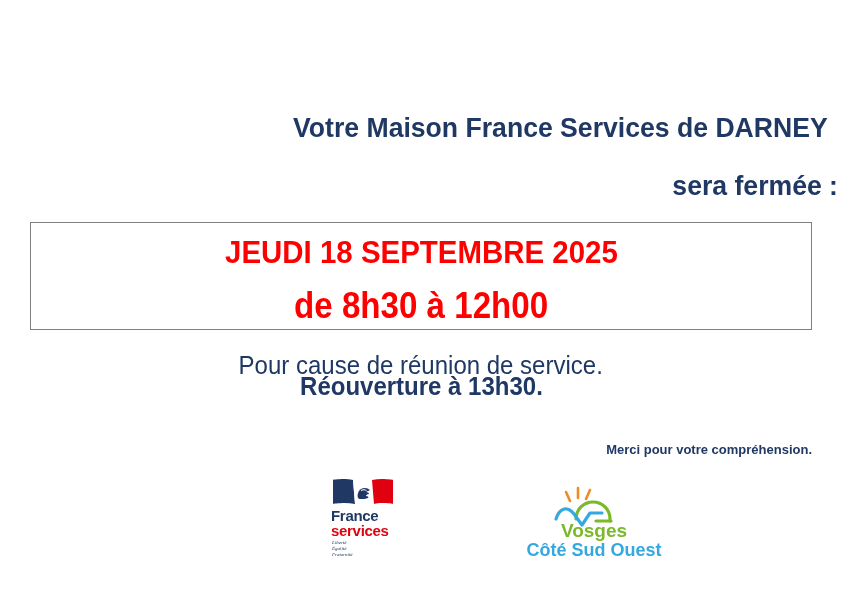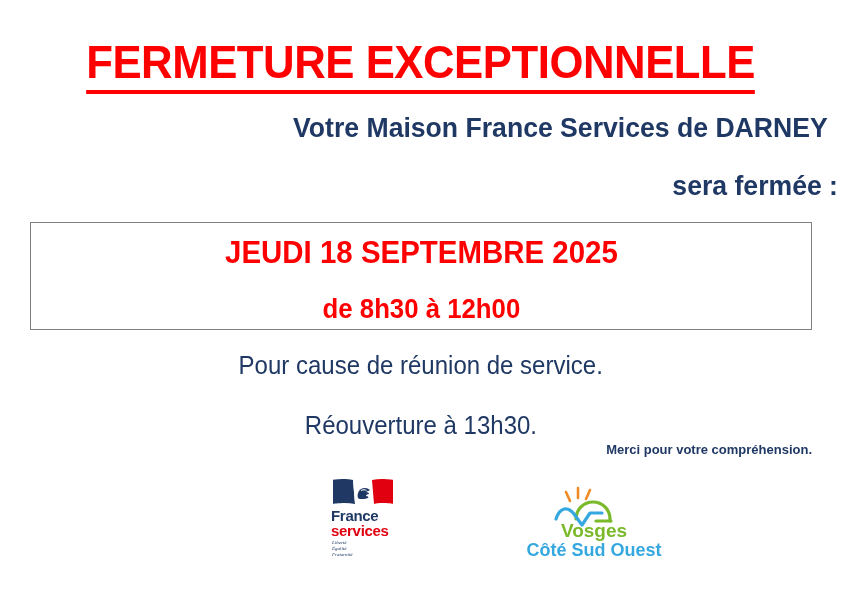--- a/index.html
+++ b/index.html
@@ -74,37 +74,37 @@
     left: 0;
     width: 100%;
     text-align: center;
     font-family: "Liberation Sans Narrow", "Liberation Sans", sans-serif;
     font-weight: bold;
     color: #FF0000;
     white-space: nowrap;
   }
   .date-line span { display: inline-block; transform: scaleX(0.92); }
   .date-line.d1 { top: 11px;  font-size: 32px; }
-  .date-line.d2 { top: 62px;  font-size: 28px; margin-top: 8px; }
+  .date-line.d2 { top: 62px;  font-size: 36px; }
 
   
   .body-line {
     position: absolute;
     left: 0;
     width: 842px;
     text-align: center;
     font-family: "Liberation Sans Narrow", "Liberation Sans", sans-serif;
     font-size: 25px;
     font-weight: normal;
     color: #1F3864;
     white-space: nowrap;
   }
   .body-line span { display: inline-block; transform: scaleX(0.96); }
   .body-line.b1 { top: 351px; }
-  .body-line.b2 { top: 411px; }
+  .body-line.b2 { top: 372px; font-weight: bold; }
 
   .thanks {
     position: absolute;
     top: 442px;
     left: 0;
     width: 812px;
     text-align: right;
     font-family: "Liberation Sans Narrow", "Liberation Sans", sans-serif;
     font-size: 13px;
     font-weight: bold;
@@ -170,23 +170,20 @@
     font-family: "Liberation Sans", sans-serif;
     font-weight: bold;
     fill: #35A8E0;
   }
 </style>
 </head>
 <body>
 
 <div id="poster">
 
-  <div class="title-wrap">
-    <div class="title">FERMETURE EXCEPTIONNELLE</div>
-  </div>
 
   <div class="subhead line1">
     <span>Votre Maison France Services de DARNEY</span>
   </div>
   <div class="subhead line2">
     <span>sera fermée :</span>
   </div>
 
   <div class="date-box">
     <div class="date-line d1">

